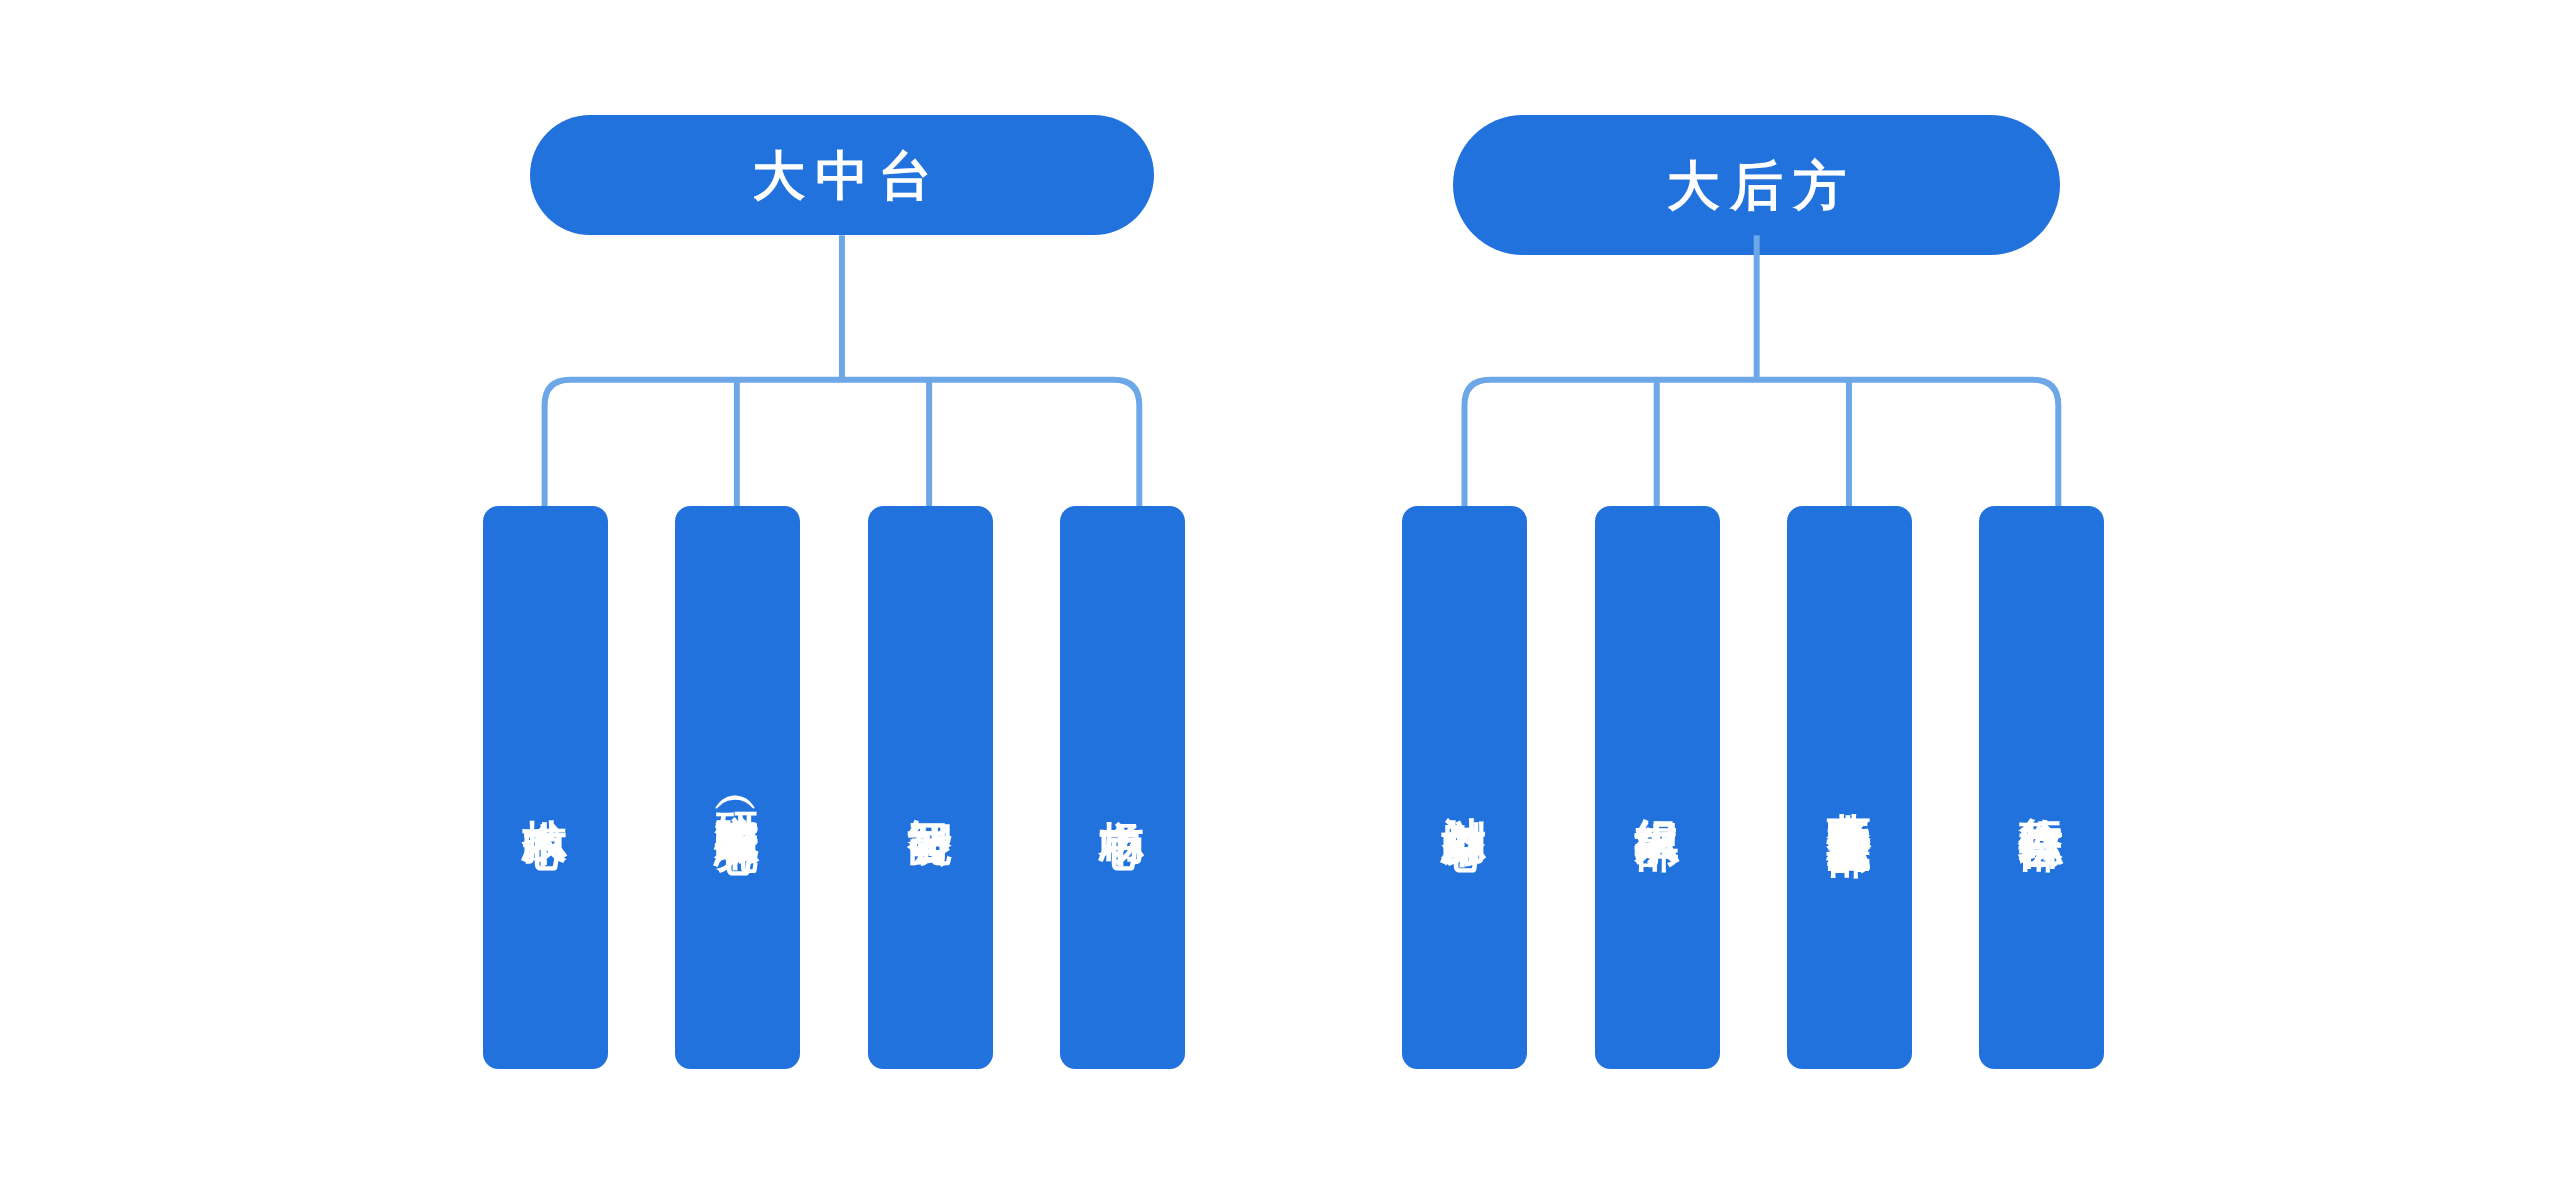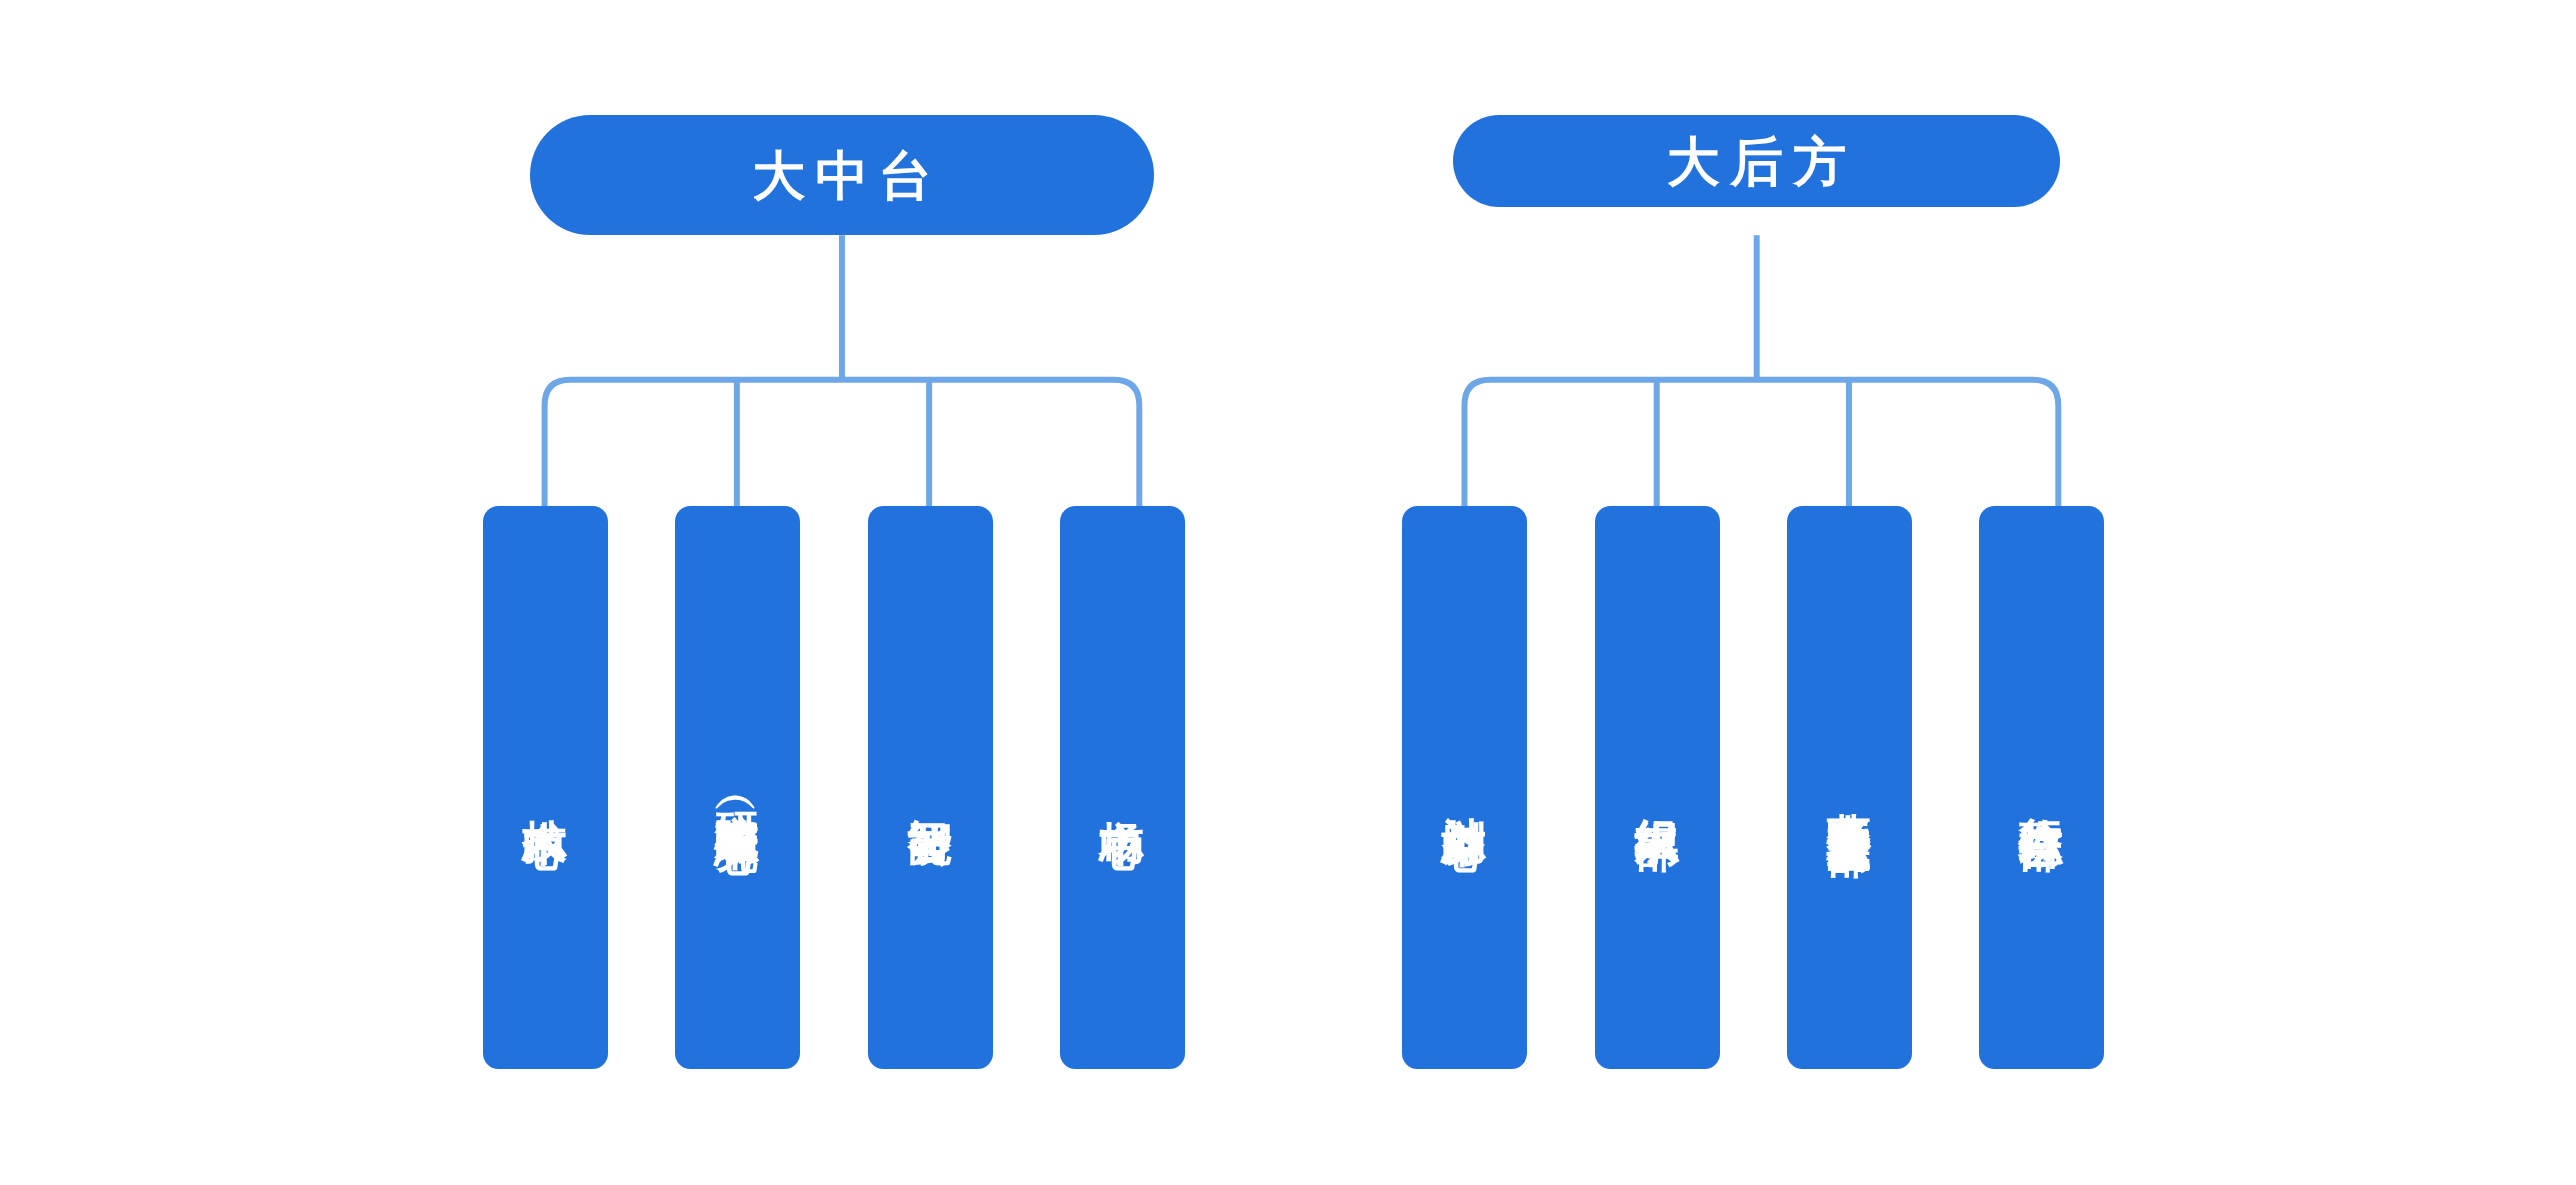--- a/index.html
+++ b/index.html
@@ -109,21 +109,21 @@
   </div>
 
   <div class="card" style="left:868px; top:506px; width:125px; height:563px;">
     <span class="card-text">智能公司</span>
   </div>
 
   <div class="card" style="left:1060px; top:506px; width:125px; height:563px;">
     <span class="card-text">市场中心</span>
   </div>
 
-  <div class="pill" style="left:1453px; top:115px; width:607px; height:92px;">
+  <div class="pill" style="left:1453px; top:115px; width:607px; height:140px;">
     <span class="pill-label">大后方</span>
   </div>
 
   <svg class="connector-svg" style="left:1432px; top:235px;" width="675" height="274" viewBox="0 0 790 320">
     <path class="conn-path" d="M 380 0 L 380 169"></path>
     <path class="conn-path" d="M 38 320 L 38 199 Q 38 169 68 169 L 703 169 Q 733 169 733 199 L 733 320"></path>
     <path class="conn-path" d="M 263 169 L 263 320"></path>
     <path class="conn-path" d="M 488 169 L 488 320"></path>
   </svg>
 

